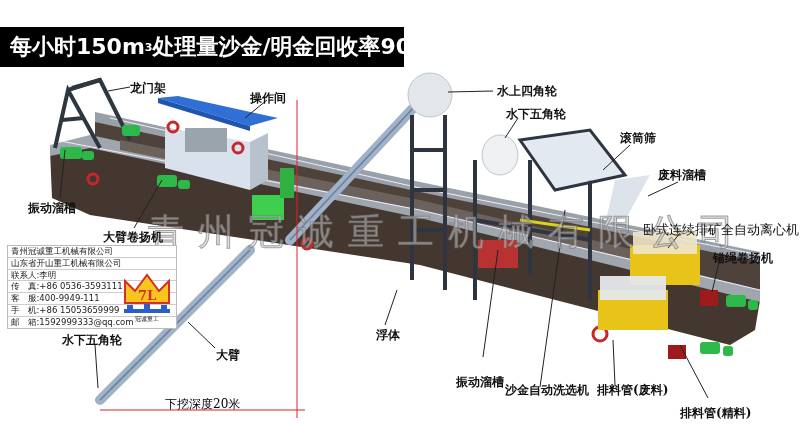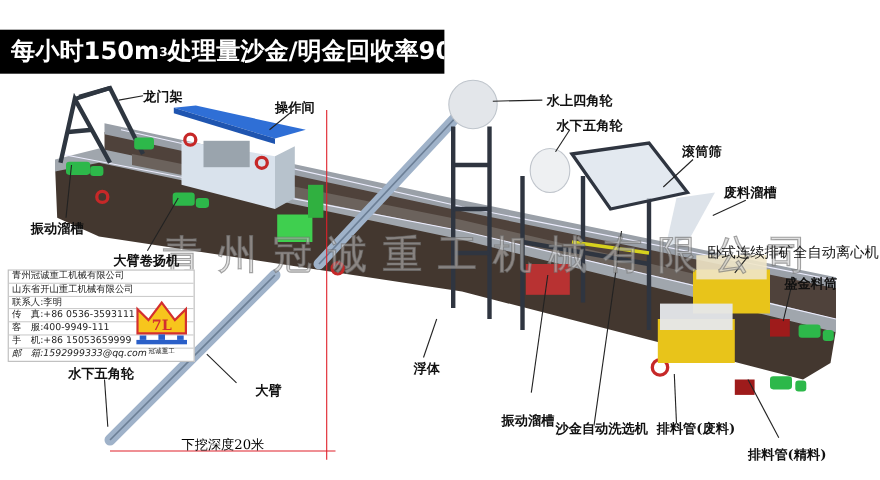--- a/index.html
+++ b/index.html
@@ -6,21 +6,21 @@
   body{width:800px;height:436px;position:relative;overflow:hidden;font-family:"DejaVu Sans",sans-serif;}
   .title-bar{position:absolute;left:0;top:27px;width:404px;height:40px;background:#000;color:#ffffff;display:flex;align-items:center;padding-left:10px;box-sizing:border-box;font-weight:bold;font-size:22px;letter-spacing:0px;white-space:nowrap;overflow:hidden;}
   .title-bar sup{font-size:11px;}
   svg.scene{position:absolute;left:0;top:0;}
   .label{position:absolute;font-family:"DejaVu Serif",serif;font-size:12px;color:#111;white-space:nowrap;font-weight:bold;}
   .label.small{font-size:13px;font-weight:normal;}
   .label.red{color:#000000;}
   .watermark{position:absolute;left:148px;top:208px;font-family:"DejaVu Serif",serif;font-size:36px;color:rgba(200,200,200,0.55);letter-spacing:14px;white-space:nowrap;-webkit-text-stroke:1px rgba(110,110,110,0.6);}
   .info-card{position:absolute;left:7px;top:245px;width:168px;background:#fff;border:1px solid #bbb;font-size:8.5px;color:#222;}
   .info-row{height:10.8px;line-height:10.8px;border-bottom:1px solid #ccc;padding-left:3px;white-space:nowrap;overflow:hidden;}
-  .info-row:last-child{border-bottom:none;font-style:italic;}
+  .info-row:last-child{border-bottom:none;}
   .logo{position:absolute;left:122px;top:273px;width:50px;height:50px;}
 </style>
 </head>
 <body>
 
 <div class="title-bar">
   <span>每小时150m</span>
     <sup>3</sup>
     <span>处理量沙金/明金回收率90%以上挖沙淘金设备</span>
 </div>
@@ -148,28 +148,28 @@
 
 <div class="label" style="left:110px;top:80px;margin-left:20px;">龙门架</div>
 <div class="label" style="left:250px;top:90px;">操作间</div>
 <div class="label" style="left:28px;top:200px;">振动溜槽</div>
 <div class="label" style="left:103px;top:229px;">大臂卷扬机</div>
 <div class="label" style="left:497px;top:83px;">水上四角轮</div>
 <div class="label" style="left:506px;top:106px;">水下五角轮</div>
 <div class="label" style="left:620px;top:130px;">滚筒筛</div>
 <div class="label" style="left:658px;top:167px;">废料溜槽</div>
 <div class="label small" style="left:643px;top:221px;">卧式连续排矿全自动离心机</div>
-<div class="label" style="left:713px;top:250px;">盛金料筒</div>
+<div class="label" style="left:713px;top:250px;">锚绳卷扬机</div>
 <div class="label" style="left:376px;top:327px;">浮体</div>
 <div class="label" style="left:456px;top:351px;margin-top:23px;">振动溜槽</div>
 <div class="label" style="left:505px;top:382px;">沙金自动洗选机</div>
 <div class="label" style="left:597px;top:382px;">排料管(废料)</div>
 <div class="label" style="left:680px;top:405px;">排料管(精料)</div>
 <div class="label" style="left:62px;top:332px;">水下五角轮</div>
-<div class="label" style="left:232px;top:347px;">大臂</div>
+<div class="label" style="left:216px;top:347px;">大臂</div>
 <div class="label red" style="left:165px;top:396px;font-weight:normal;">下挖深度20米</div>
 
 <div class="info-card">
   <div class="info-row">青州冠诚重工机械有限公司</div>
   <div class="info-row">山东省开山重工机械有限公司</div>
   <div class="info-row">联系人:李明</div>
   <div class="info-row">传　真:+86 0536-3593111</div>
   <div class="info-row">客　服:400-9949-111</div>
   <div class="info-row">手　机:+86 15053659999</div>
   <div class="info-row">邮　箱:1592999333@qq.com</div>

